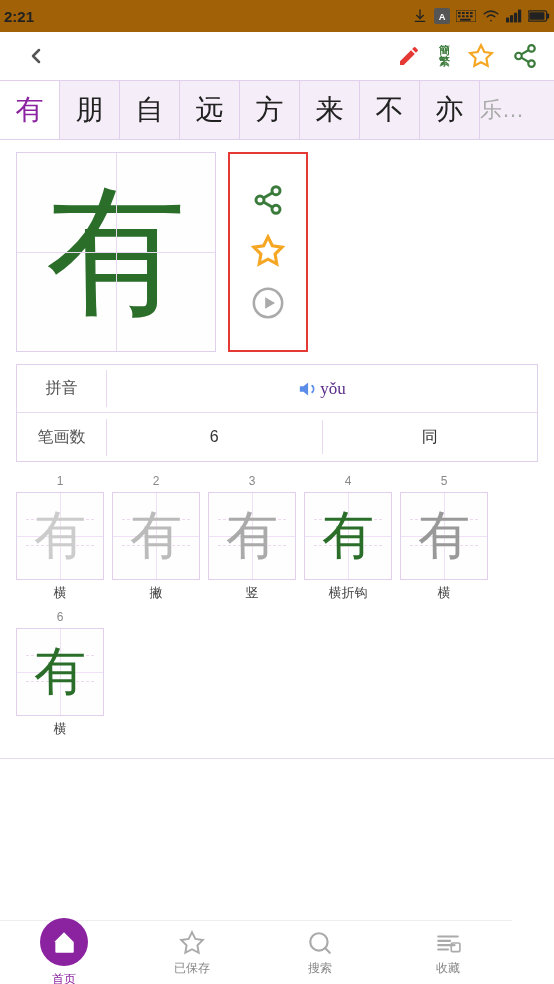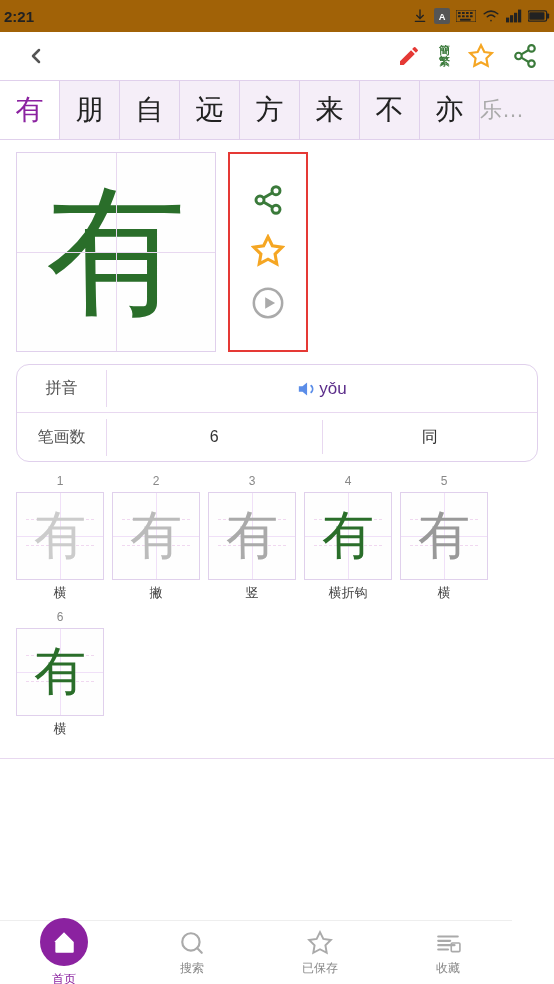--- a/index.html
+++ b/index.html
@@ -137,21 +137,21 @@
       cursor: pointer;
       display: flex;
       align-items: center;
       justify-content: center;
     }
 
     
     .info-section {
       margin: 0 16px;
       border: 1px solid #e0d0ec;
-      border-radius: 13px;
+      border-radius: 0;
       overflow: hidden;
     }
     .info-row {
       display: flex;
       align-items: center;
       border-bottom: 1px solid #e8d8f0;
       min-height: 48px;
     }
     .info-row:last-child { border-bottom: none; justify-content: center; }
     .info-label {
@@ -163,20 +163,21 @@
       padding: 8px;
     }
     .info-value {
       flex: 1;
       display: flex;
       align-items: center;
       justify-content: center;
       font-size: 16px;
       color: #333;
       gap: 0;
+      font-family: Liberation Serif, serif;
     }
     .info-value-segment {
       flex: 1;
       display: flex;
       align-items: center;
       justify-content: center;
       font-size: 16px;
       color: #333;
       border-right: 1px solid #e8d8f0;
       padding: 8px;
@@ -565,34 +566,34 @@
       <svg width="26" height="26" viewBox="0 0 24 24">
         <path d="M3 12l9-9 9 9v9a1 1 0 0 1-1 1H5a1 1 0 0 1-1-1v-9z" fill="white"></path>
       </svg>
     </div>
     <span class="nav-label" style="color:#8b22a0;">首页</span>
   </div>
 
   <div class="nav-item">
     <div class="nav-icon">
       <svg width="26" height="26" viewBox="0 0 24 24">
-        <circle cx="11" cy="11" r="8" fill="none" stroke="#aaa" stroke-width="2"></circle>
-        <line x1="21" y1="21" x2="16.65" y2="16.65" stroke="#aaa" stroke-width="2" stroke-linecap="round"></line>
-      </svg>
-    </div>
-    <span class="nav-label">搜索</span>
+        <path d="M12 2l3.09 6.26L22 9.27l-5 4.87 1.18 6.88L12 17.77l-6.18 3.25L7 14.14 2 9.27l6.91-1.01L12 2z" fill="none" stroke="#aaa" stroke-width="1.8"></path>
+      </svg>
+    </div>
+    <span class="nav-label">已保存</span>
   </div>
 
   <div class="nav-item">
     <div class="nav-icon">
       <svg width="26" height="26" viewBox="0 0 24 24">
-        <path d="M12 2l3.09 6.26L22 9.27l-5 4.87 1.18 6.88L12 17.77l-6.18 3.25L7 14.14 2 9.27l6.91-1.01L12 2z" fill="none" stroke="#aaa" stroke-width="1.8"></path>
-      </svg>
-    </div>
-    <span class="nav-label">已保存</span>
+        <circle cx="11" cy="11" r="8" fill="none" stroke="#aaa" stroke-width="2"></circle>
+        <line x1="21" y1="21" x2="16.65" y2="16.65" stroke="#aaa" stroke-width="2" stroke-linecap="round"></line>
+      </svg>
+    </div>
+    <span class="nav-label">搜索</span>
   </div>
 
   <div class="nav-item">
     <div class="nav-icon">
       <svg width="26" height="26" viewBox="0 0 24 24">
         <line x1="3" y1="6" x2="21" y2="6" stroke="#aaa" stroke-width="2" stroke-linecap="round"></line>
         <line x1="3" y1="10" x2="14" y2="10" stroke="#aaa" stroke-width="2" stroke-linecap="round"></line>
         <line x1="3" y1="14" x2="18" y2="14" stroke="#aaa" stroke-width="2" stroke-linecap="round"></line>
         <line x1="3" y1="18" x2="12" y2="18" stroke="#aaa" stroke-width="2" stroke-linecap="round"></line>
         <rect x="15" y="12" width="8" height="8" rx="1" fill="none" stroke="#aaa" stroke-width="1.5"></rect>

